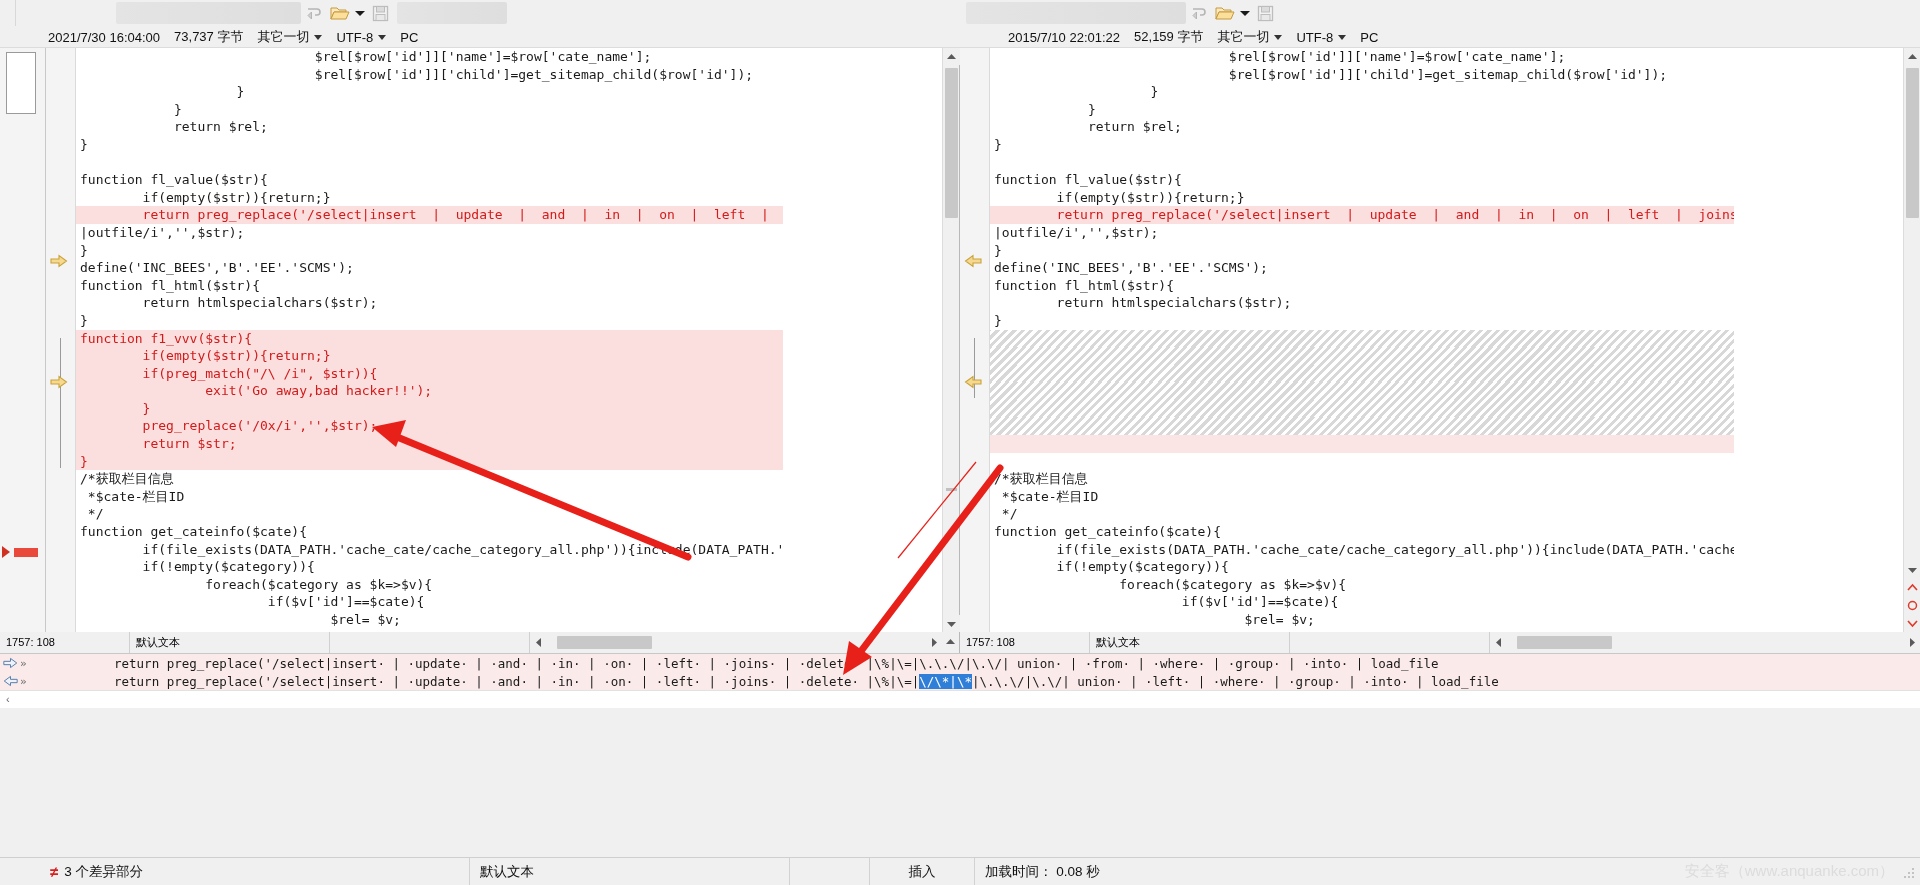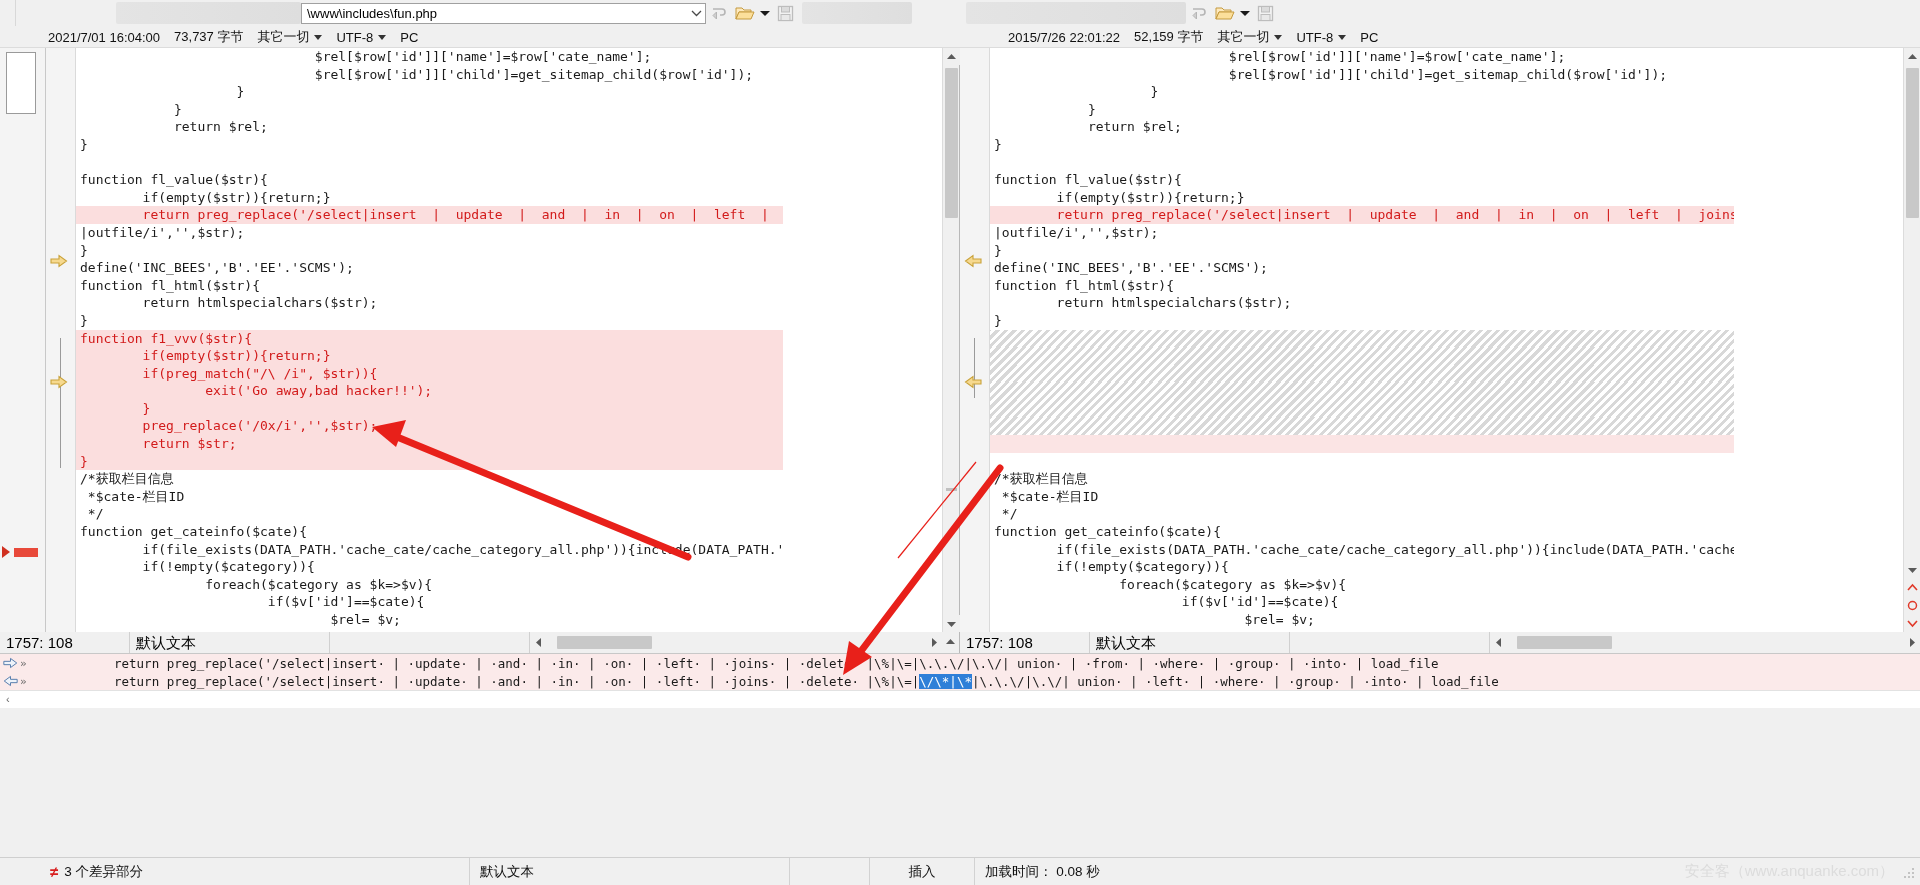--- a/index.html
+++ b/index.html
@@ -117,21 +117,21 @@
   }
   .vs-btn { width: 17px; height: 17px; display:flex;align-items:center;justify-content:center; background:#f0f0f0; }
   .vs-thumb { position:absolute; left: 2px; width: 13px; background: #c8c8c8; border-radius: 1px; }
   .vs-track-mark { position:absolute; left:3px; width:11px; height:3px; }
 
   .hscroll-row {
     position: absolute; left: 0; bottom: 0; width: 100%; height: 21px;
     background: #f0f0f0; display: flex; align-items: center;
   }
   .status-cell {
-    height: 21px; line-height: 21px; font-size: 15px; padding-left: 6px;
+    height: 21px; line-height: 21px; font-size: 11px; padding-left: 6px;
     border-right: 1px solid #d0d0d0; background:#f0f0f0; white-space: nowrap;
     font-family: "Liberation Sans", sans-serif;
   }
   .hscroll {
     flex: 1; height: 17px; background: #f0f0f0; position: relative;
     display: flex; align-items: center;
   }
   .hs-btn { width: 17px; height: 17px; display:flex;align-items:center;justify-content:center; }
   .hs-track { flex:1; height:17px; position:relative; background:#f0f0f0; }
   .hs-thumb { position:absolute; top:2px; height:13px; background:#c8c8c8; border-radius:1px; }
@@ -181,28 +181,20 @@
 </head>
 <body>
 
 <div class="app">
 
   <div class="toolbar-row">
 
     <div class="tb-half tb-left">
       <div class="tb-blank"></div>
       <div class="tb-pad-grey" style="width:185px;margin:0 0 0 100px;"></div>
-      <div class="path-combo" style="width:405px;margin-left:0;">
-        <span class="ptext">\www\includes\fun.php</span>
-        <span class="combo-arrow">
-          <svg width="11" height="8" viewBox="0 0 11 8">
-              <path d="M1 2 L5.5 6.5 L10 2" stroke="#4a4a4a" stroke-width="1.3" fill="none"></path>
-            </svg>
-        </span>
-      </div>
       <div class="tb-icon">
         <svg width="18" height="18" viewBox="0 0 18 18">
           <path d="M3 5 h9 a3 3 0 0 1 0 6 h-2" stroke="#b5b5b5" stroke-width="1.6" fill="none"></path>
           <path d="M6.5 8 L3 11.5 L6.5 15 Z" fill="#cfcfcf" stroke="#b5b5b5" stroke-width="1"></path>
         </svg>
       </div>
       <div class="tb-icon">
         <svg width="20" height="17" viewBox="0 0 20 17">
           <path d="M1 14 V3 H7 L9 5 H16 V7 H4 L1 14Z" fill="#fde9bd" stroke="#c59a3e" stroke-width="1"></path>
           <path d="M4 7 H19 L16 14 H1 Z" fill="#fcdf9b" stroke="#c59a3e" stroke-width="1"></path>
@@ -248,35 +240,35 @@
           <rect x="4.5" y="1.5" width="8" height="5.5" fill="#dcdcdc" stroke="#bdbdbd" stroke-width="1"></rect>
           <rect x="4" y="9.5" width="9" height="6" fill="#e9e9e9" stroke="#bdbdbd" stroke-width="1"></rect>
         </svg>
       </div>
     </div>
   </div>
 
   <div class="info-row">
     <div class="info-half">
       <div class="info-spacer"></div>
-      <span class="info-item">2021/7/01 16:04:00</span>
+      <span class="info-item">2021/7/30 16:04:00</span>
       <span class="info-item">73,737 字节</span>
       <span class="info-item dd">
         <span>其它一切</span>
         <span class="caret"></span>
       </span>
       <span class="info-item dd">
         <span>UTF-8</span>
         <span class="caret"></span>
       </span>
       <span class="info-item">PC</span>
     </div>
     <div class="info-half">
       <div class="info-spacer" style="width:48px"></div>
-      <span class="info-item">2015/7/26 22:01:22</span>
+      <span class="info-item">2015/7/10 22:01:22</span>
       <span class="info-item">52,159 字节</span>
       <span class="info-item dd">
         <span>其它一切</span>
         <span class="caret"></span>
       </span>
       <span class="info-item dd">
         <span>UTF-8</span>
         <span class="caret"></span>
       </span>
       <span class="info-item">PC</span>

